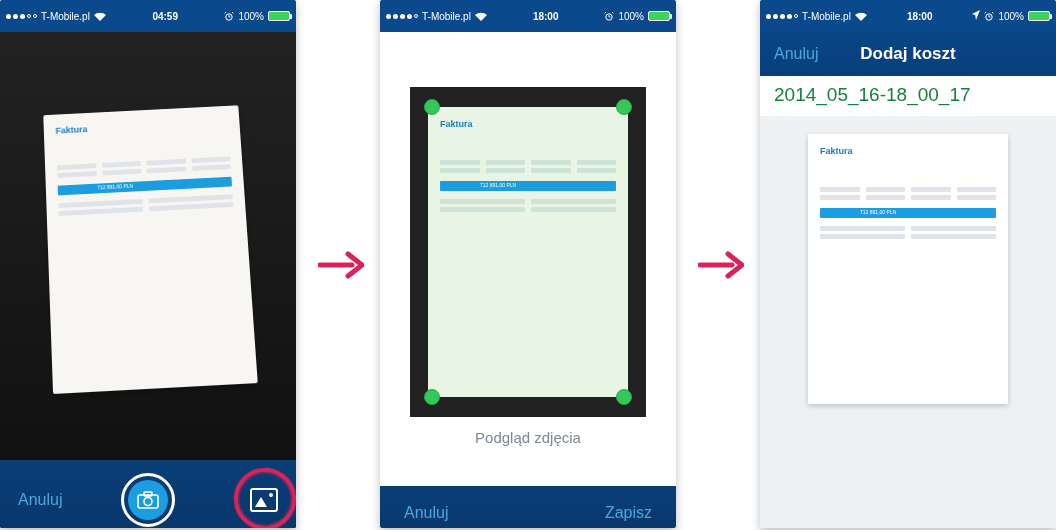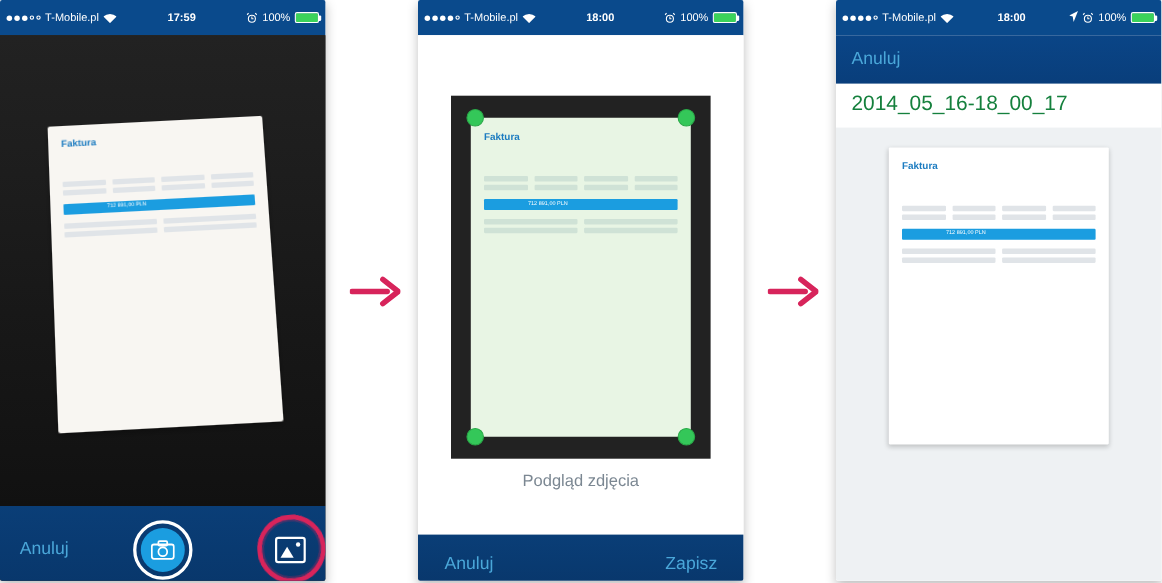--- a/index.html
+++ b/index.html
@@ -151,21 +151,21 @@
             <span class="dot hollow"></span>
             <span class="dot hollow"></span>
         </span>
         <span>T-Mobile.pl</span>
         <span class="wifi-icon">
           <svg width="12" height="9" viewBox="0 0 12 9">
               <path fill="#fff" d="M6 9L0 3a9 9 0 0112 0L6 9z"></path>
             </svg>
         </span>
       </div>
-      <div class="sb-center">17:59</div>
+      <div class="sb-center">04:59</div>
       <div class="sb-right">
         <span class="alarm-icon">
           <svg width="10" height="10" viewBox="0 0 10 10">
               <circle cx="5" cy="6" r="3.2" fill="none" stroke="#fff" stroke-width="1"></circle>
               <path stroke="#fff" stroke-width="1" d="M2 1l-1.4 1.4M8 1l1.4 1.4M5 4v2h1.5"></path>
             </svg>
         </span>
         <span>100%</span>
         <span class="battery"></span>
       </div>
@@ -336,20 +336,21 @@
               <path stroke="#fff" stroke-width="1" d="M2 1l-1.4 1.4M8 1l1.4 1.4M5 4v2h1.5"></path>
             </svg>
         </span>
         <span>100%</span>
         <span class="battery"></span>
       </div>
     </div>
     <div class="s3-body">
       <div class="s3-nav">
         <span class="back">Anuluj</span>
+        <span class="navtitle">Dodaj koszt</span>
       </div>
       <div class="form-area">
         <div class="field-value">2014_05_16-18_00_17</div>
       </div>
       <div class="thumb-area">
         <div class="thumb">
           <div class="title">Faktura</div>
           <div style="height:28px"></div>
           <div class="row">
               <div class="cell"></div>

